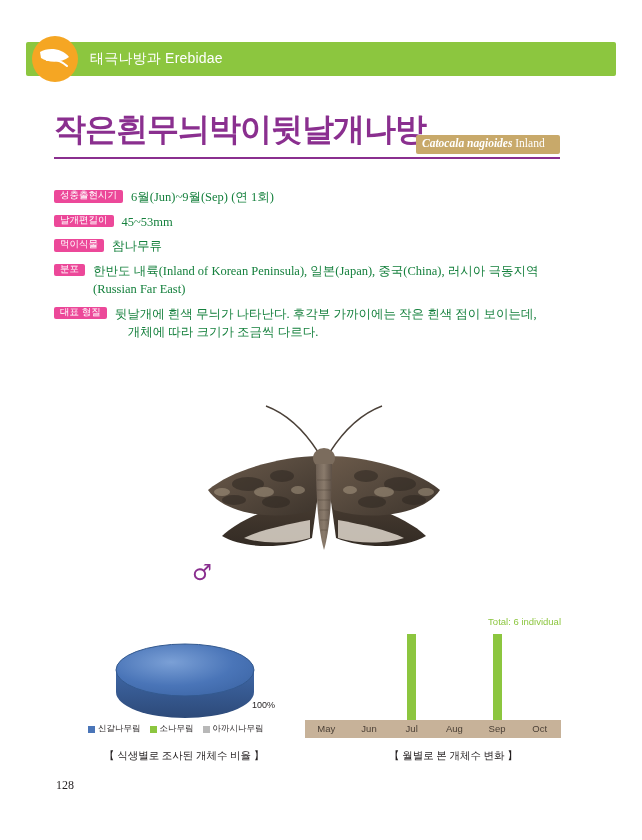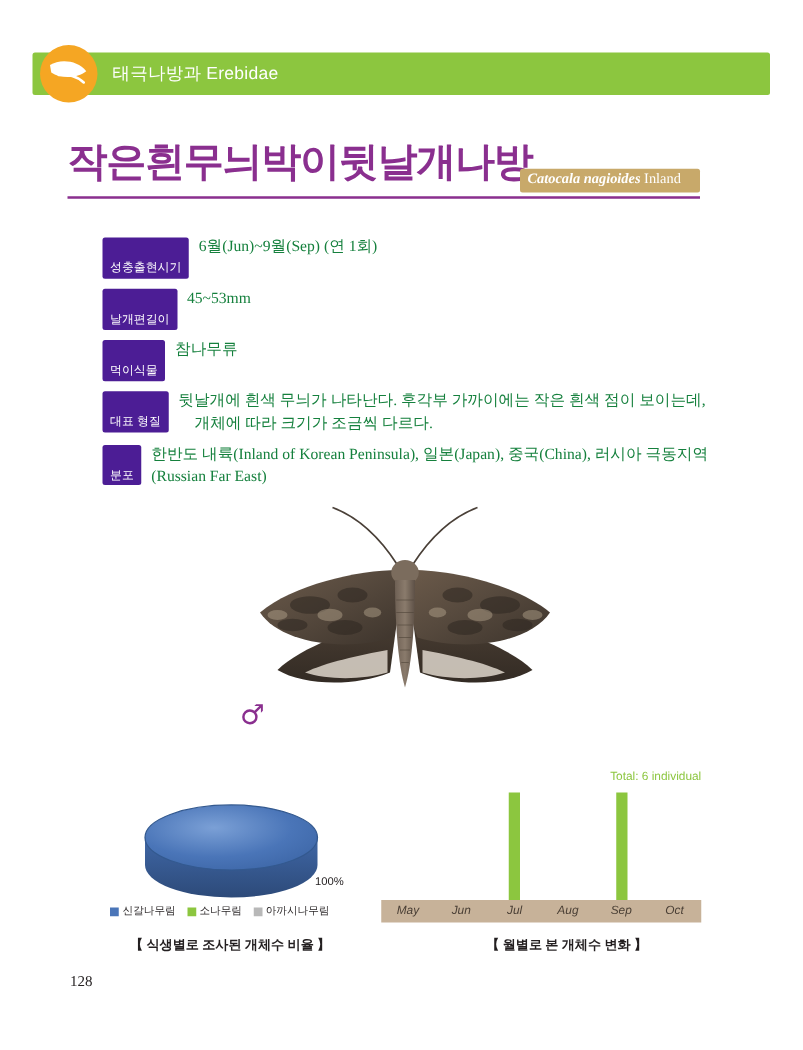--- a/index.html
+++ b/index.html
@@ -94,30 +94,29 @@
     top: 188px;
     width: 520px;
   }
   .info-row {
     display: flex;
     align-items: flex-start;
     margin-bottom: 6.5px;
   }
   .tag {
     flex: 0 0 auto;
-    background: #4c1d95;
+    background: #ec4899;
     color: #ffffff;
     font-size: 9.5px;
     font-family: "Liberation Sans", sans-serif;
     border-radius: 2px;
-    padding: 20px 6px 3px 6px;
+    padding: 0 6px 3px 6px;
     line-height: 1;
     margin-top: 2px;
     white-space: nowrap;
-    margin-left: 28px;
   }
   .info-text {
     margin-left: 8px;
     font-size: 12.5px;
     line-height: 1.45;
     color: #15803d;
     font-family: "Liberation Serif", serif;
   }
   .info-text .l2 { display:block; }
 
@@ -165,21 +164,21 @@
     color: #231f20;
     align-items: center;
   }
   .legend-item { display: flex; align-items: center; gap: 3px; }
   .legend-swatch { width: 7px; height: 7px; display:inline-block; }
   .caption {
     position: absolute;
     font-size: 10.5px;
     font-family: "Liberation Serif", serif;
     color: #231f20;
-    font-weight: bold;
+    font-weight: normal;
   }
   .caption-left { left: 104px; top: 749px; }
   .caption-right { left: 389px; top: 749px; }
 
   .bar-area {
     position: absolute;
     left: 305px;
     top: 616px;
     width: 256px;
     height: 124px;
@@ -221,21 +220,20 @@
     background: #c7b299;
     display: flex;
   }
   .bar-axis-cell {
     flex: 1 1 0;
     text-align: center;
     font-size: 9.5px;
     color: #4a3f35;
     font-family: "Liberation Sans", sans-serif;
     line-height: 18px;
-    font-style: italic;
   }
 
   .page-number {
     position: absolute;
     left: 56px;
     top: 778px;
     font-size: 12px;
     color: #231f20;
     font-family: "Liberation Serif", serif;
   }
@@ -267,31 +265,31 @@
   </div>
   <div class="info-row">
     <span class="tag">날개편길이</span>
     <span class="info-text">45~53mm</span>
   </div>
   <div class="info-row">
     <span class="tag">먹이식물</span>
     <span class="info-text">참나무류</span>
   </div>
   <div class="info-row">
+    <span class="tag">분포</span>
+    <span class="info-text">
+      <span>한반도 내륙(Inland of Korean Peninsula),  일본(Japan),  중국(China),  러시아 극동지역</span>
+      <span class="l2">(Russian Far East)</span>
+    </span>
+  </div>
+  <div class="info-row">
     <span class="tag">대표 형질</span>
     <span class="info-text">
       <span>뒷날개에 흰색 무늬가 나타난다. 후각부 가까이에는 작은 흰색 점이 보이는데,</span>
       <span class="l2" style="padding-left:13px">개체에 따라 크기가 조금씩 다르다.</span>
-    </span>
-  </div>
-  <div class="info-row">
-    <span class="tag">분포</span>
-    <span class="info-text">
-      <span>한반도 내륙(Inland of Korean Peninsula),  일본(Japan),  중국(China),  러시아 극동지역</span>
-      <span class="l2">(Russian Far East)</span>
     </span>
   </div>
 </div>
 
 <div class="moth-wrap">
   <svg width="290" height="200" viewBox="0 0 290 200">
     <defs>
       <linearGradient id="fw" x1="0" y1="0" x2="1" y2="1">
         <stop offset="0%" stop-color="#6b5a4a"></stop>
         <stop offset="45%" stop-color="#574a3e"></stop>

